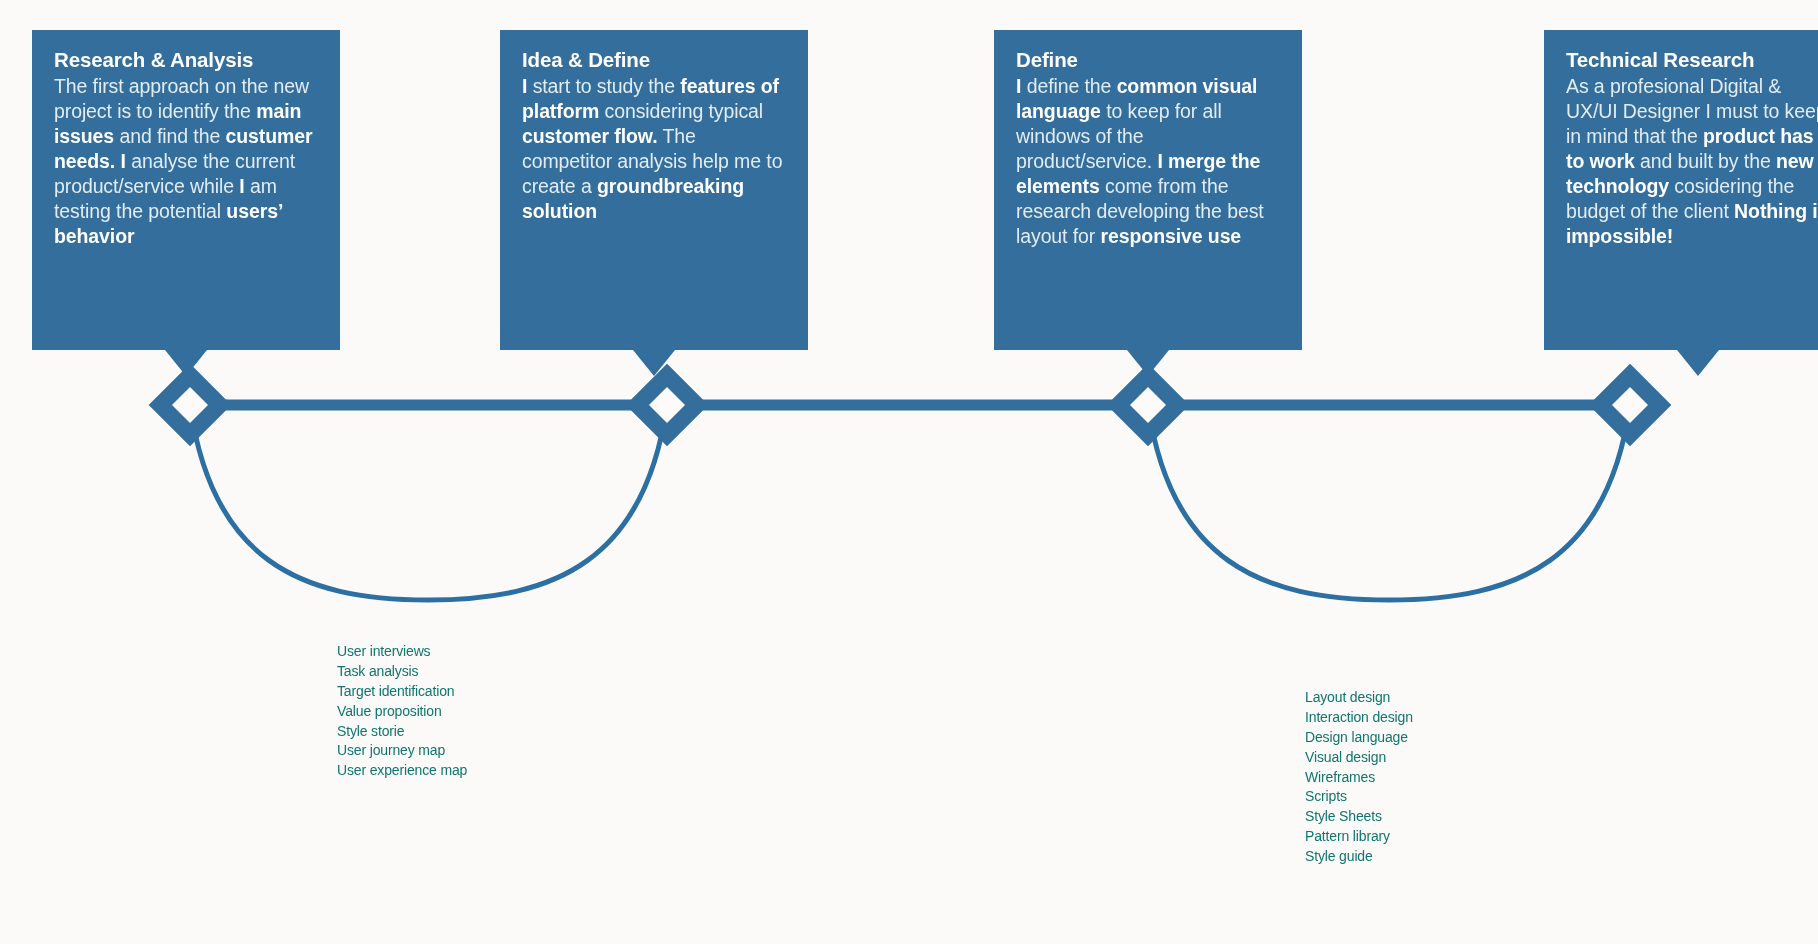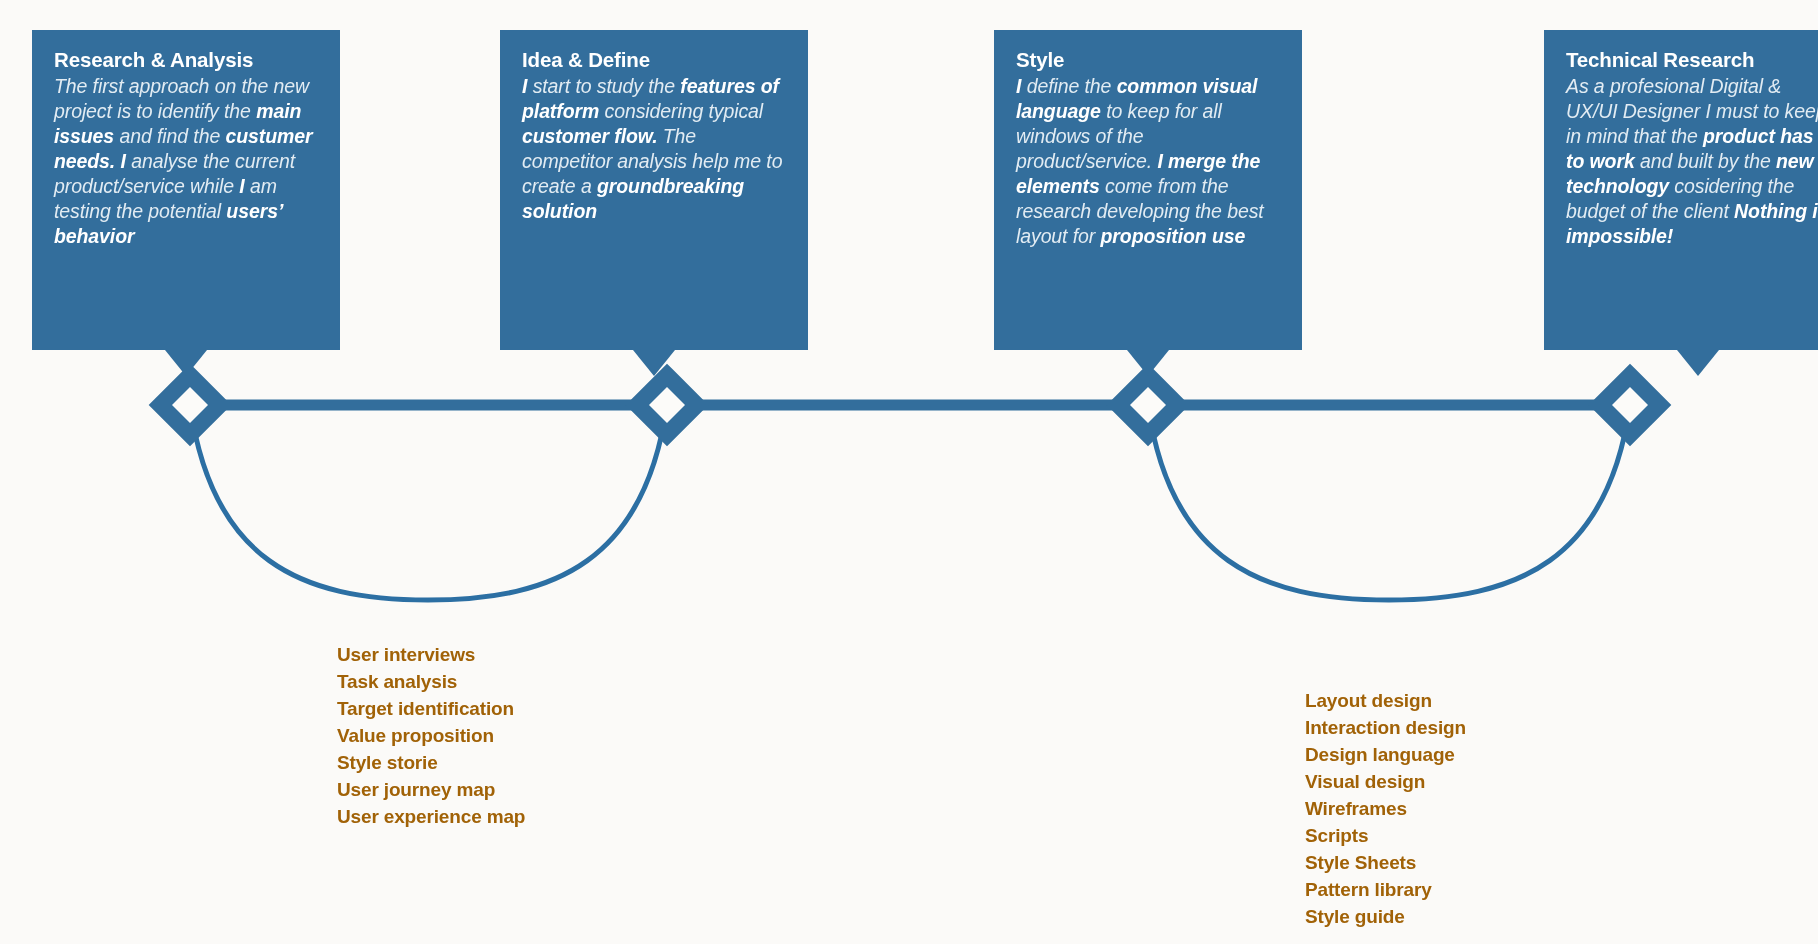--- a/index.html
+++ b/index.html
@@ -48,21 +48,20 @@
     line-height: 1.18;
     margin: 0 0 2px 0;
     letter-spacing: -0.15px;
   }
   .card-body {
     color: #E2ECF3;
     font-size: 19.5px;
     line-height: 1.28;
     margin: 0;
     letter-spacing: -0.1px;
-    font-style: italic;
   }
   .card-body b {
     color: #FFFFFF;
     font-weight: bold;
   }
   
   .card-tail {
     position: absolute;
     left: 50%;
     top: 320px;
@@ -70,23 +69,23 @@
     width: 0;
     height: 0;
     border-left: 21px solid transparent;
     border-right: 21px solid transparent;
     border-top: 26px solid #336E9C;
   }
 
   
   .deliverables {
     position: absolute;
-    color: #a16207;
-    font-size: 19px;
-    font-weight: bold;
+    color: #0f766e;
+    font-size: 14px;
+    font-weight: normal;
     line-height: 1.42;
     letter-spacing: -0.15px;
   }
   .deliverables .line {
     white-space: nowrap;
   }
   #deliverables-research { left: 337px; top: 642px; }
   #deliverables-design   { left: 1305px; top: 642px; margin-top: 46px; }
 </style>
 </head>
@@ -126,22 +125,22 @@
     <div class="card-tail"></div>
   </div>
 
   <div class="card" style="left:500px;">
     <div class="card-title">Idea &amp; Define</div>
     <div class="card-body"><b>I</b> start to study the <b>features of platform</b> considering typical <b>customer flow.</b> The competitor analysis help me to create a <b>groundbreaking solution</b></div>
     <div class="card-tail"></div>
   </div>
 
   <div class="card" style="left:994px;">
-    <div class="card-title">Style</div>
-    <div class="card-body"><b>I</b> define the <b>common visual language</b> to keep for all windows of the product/service. <b>I merge the elements</b> come from the research developing the best layout for <b>proposition use</b></div>
+    <div class="card-title">Define</div>
+    <div class="card-body"><b>I</b> define the <b>common visual language</b> to keep for all windows of the product/service. <b>I merge the elements</b> come from the research developing the best layout for <b>responsive use</b></div>
     <div class="card-tail"></div>
   </div>
 
   <div class="card" style="left:1544px;">
     <div class="card-title">Technical Research</div>
     <div class="card-body">As a profesional Digital &amp; UX/UI Designer I must to keep in mind that the <b>product has to work</b> and built by the <b>new technology</b> cosidering the budget of the client <b>Nothing is impossible!</b></div>
     <div class="card-tail"></div>
   </div>
 
   <div class="deliverables" id="deliverables-research">

